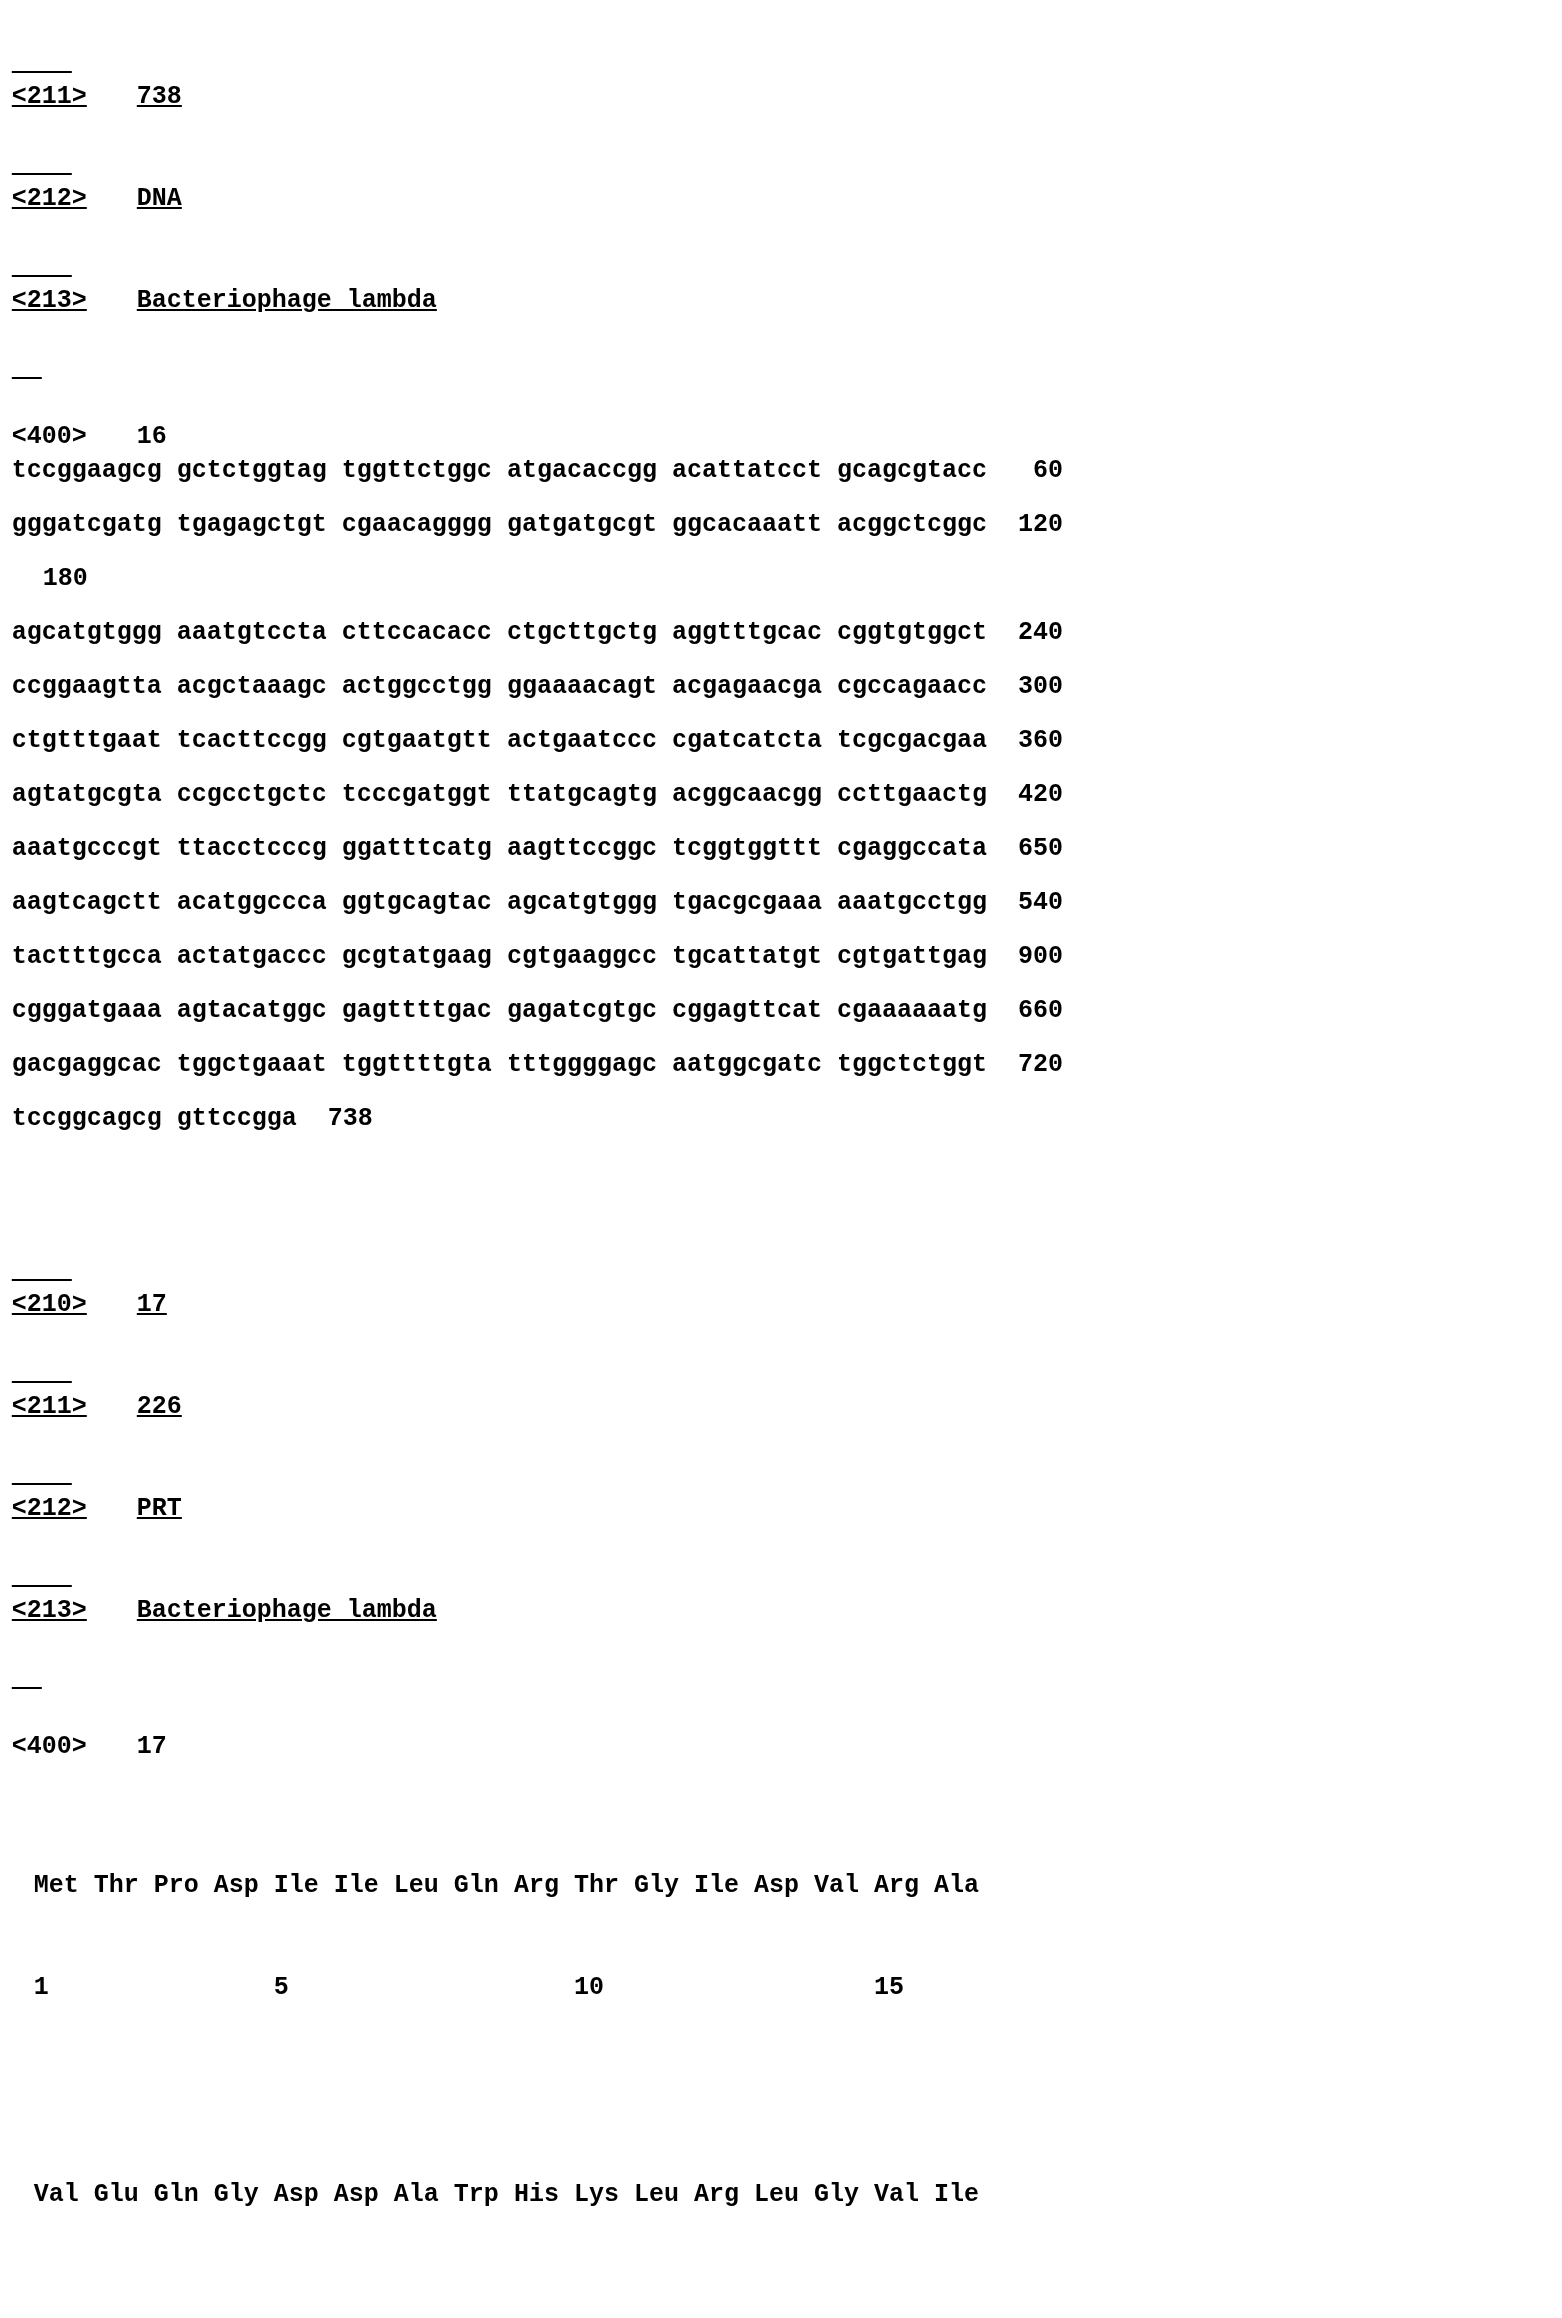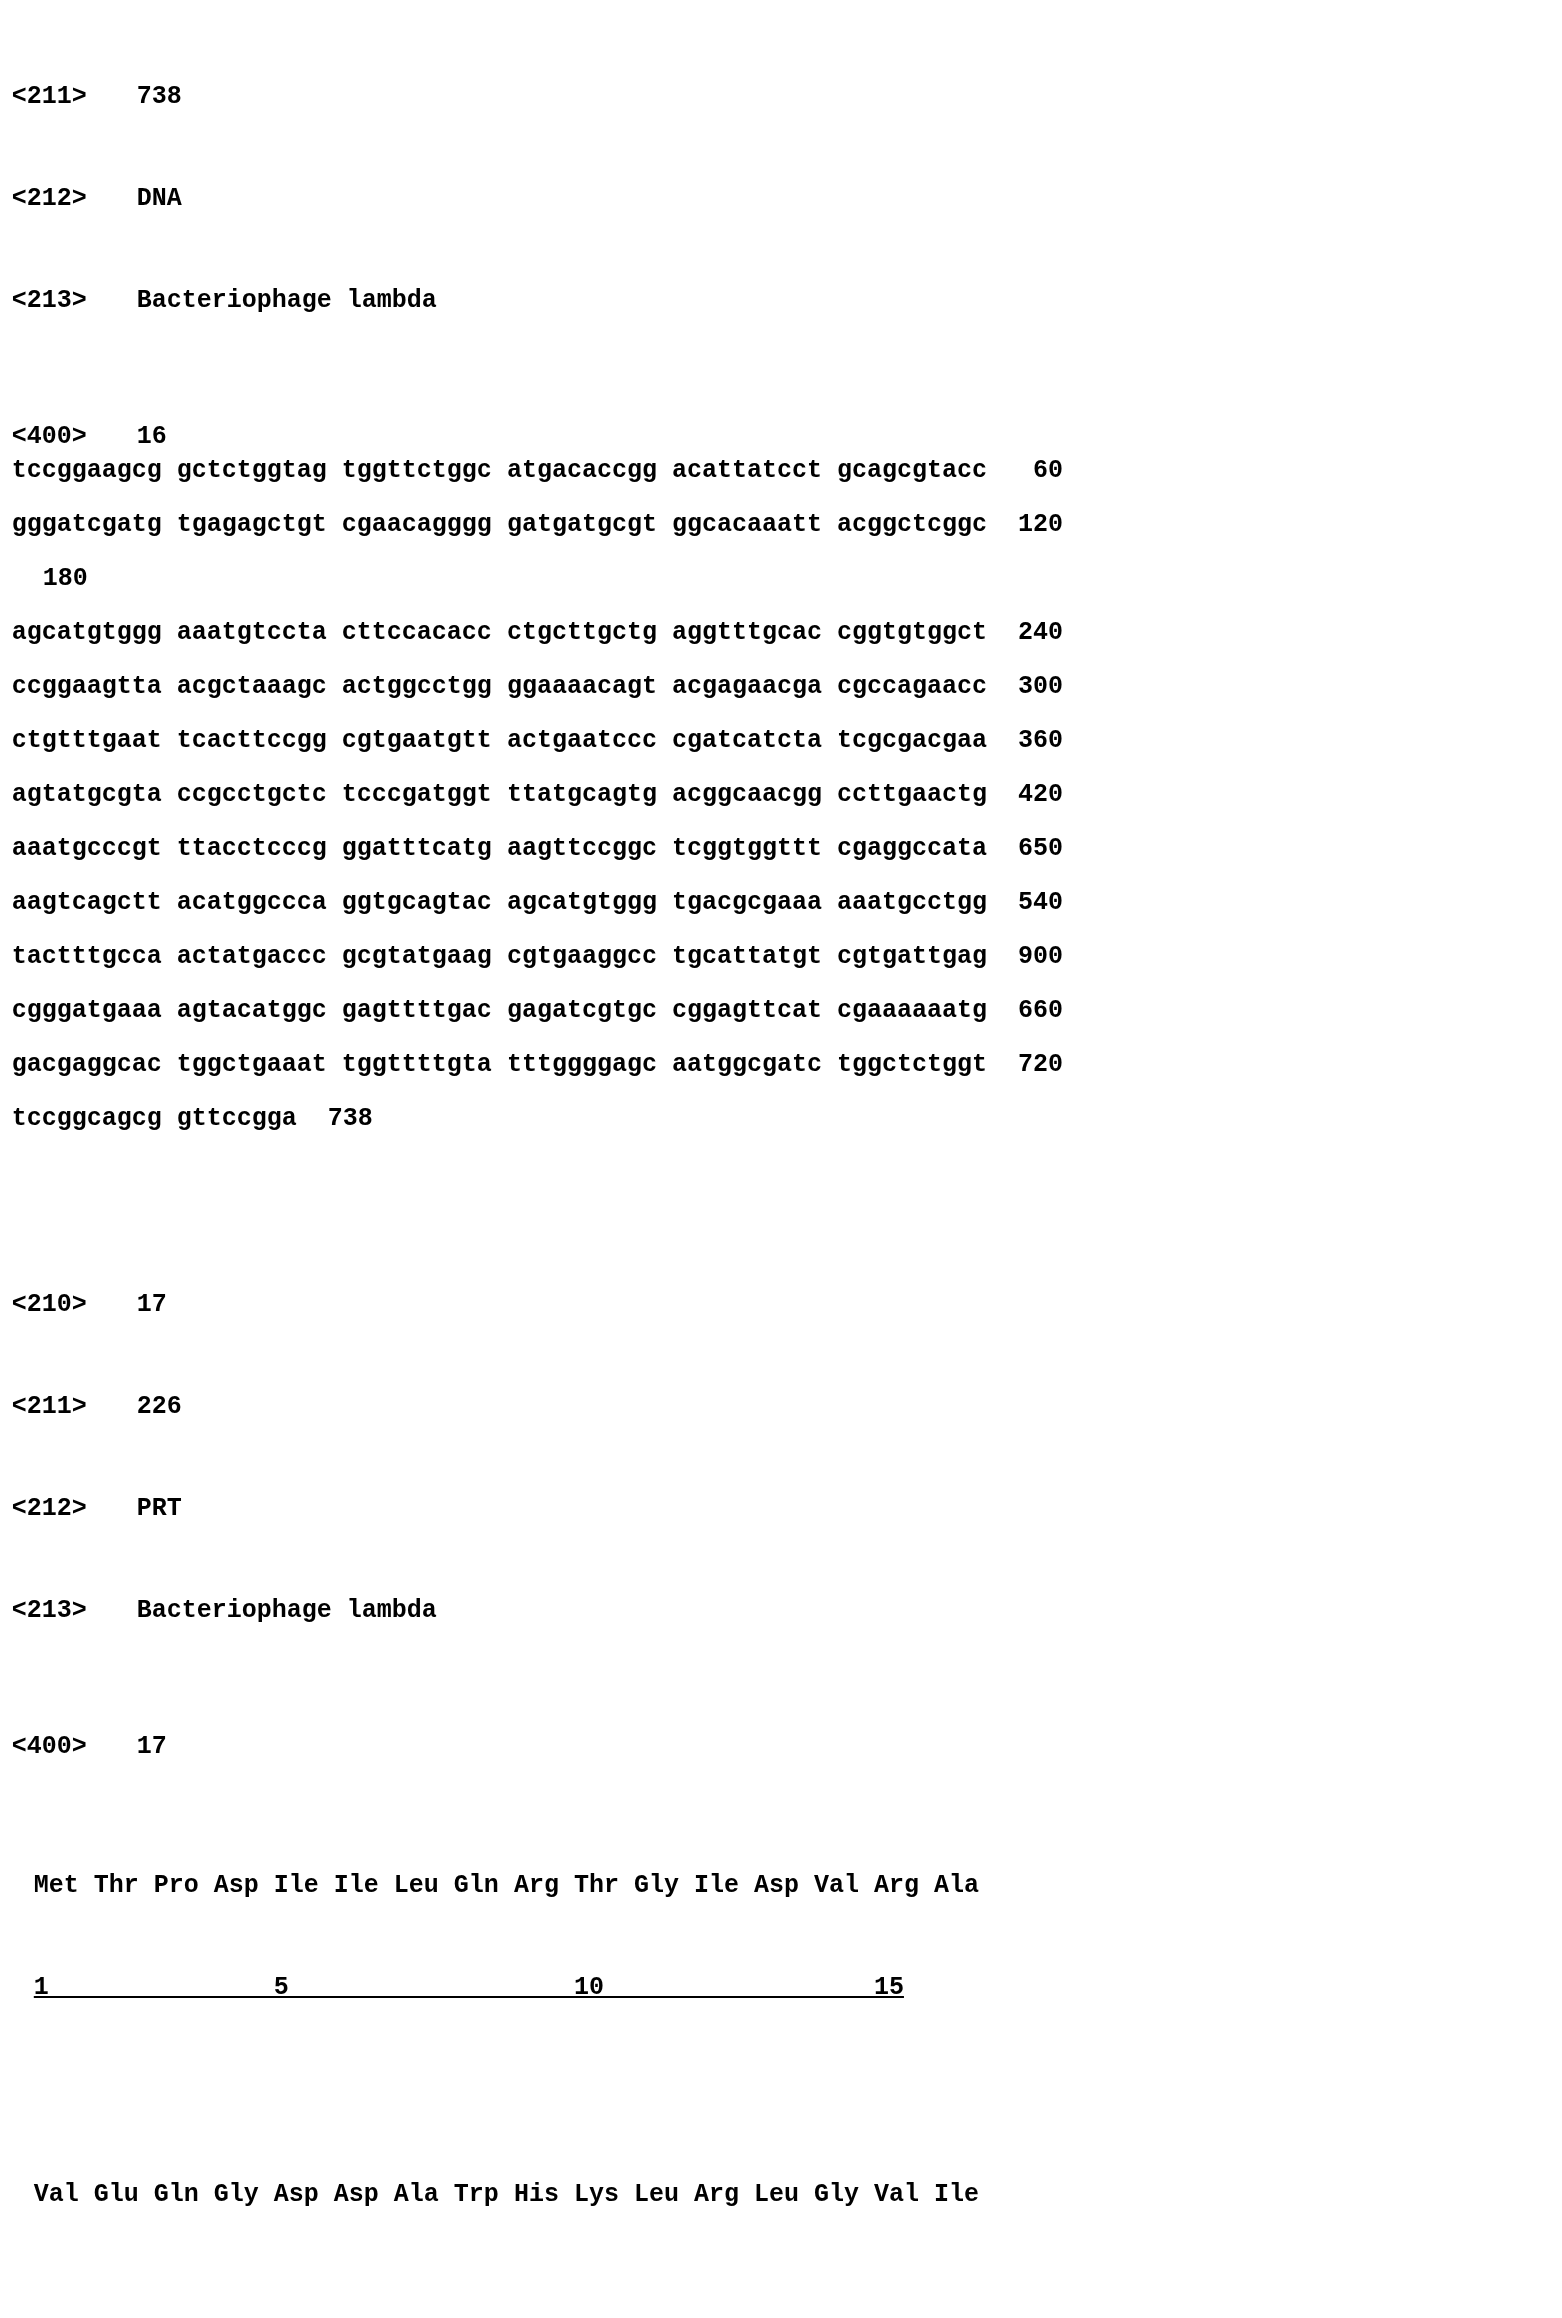--- a/index.html
+++ b/index.html
@@ -20,20 +20,21 @@
   .mono {
     font-family: "Liberation Mono", "DejaVu Sans Mono", monospace;
     font-weight: bold;
     font-size: 25px;
     line-height: 34px;
     white-space: pre;
     letter-spacing: 0px;
   }
   .hdr-block {
     margin: 0 0 0 0;
+    text-decoration: underline;
   }
   .hdr-line {
     display: flex;
   }
   .hdr-tag {
     width: 125px;
     flex: 0 0 125px;
   }
   .hdr-val {
     flex: 1 1 auto;
@@ -55,21 +56,20 @@
   }
   .prot-group {
     margin-bottom: 37px;
     margin-left: 22px;
   }
   .prot-res {
     white-space: pre;
   }
   .prot-num {
     white-space: pre;
-    text-decoration: underline;
   }
   .big-gap { height: 64px; }
   .mid-gap { height: 37px; }
 </style>
 </head>
 <body>
 
 <div class="page">
 
   <div class="mono hdr-block">

